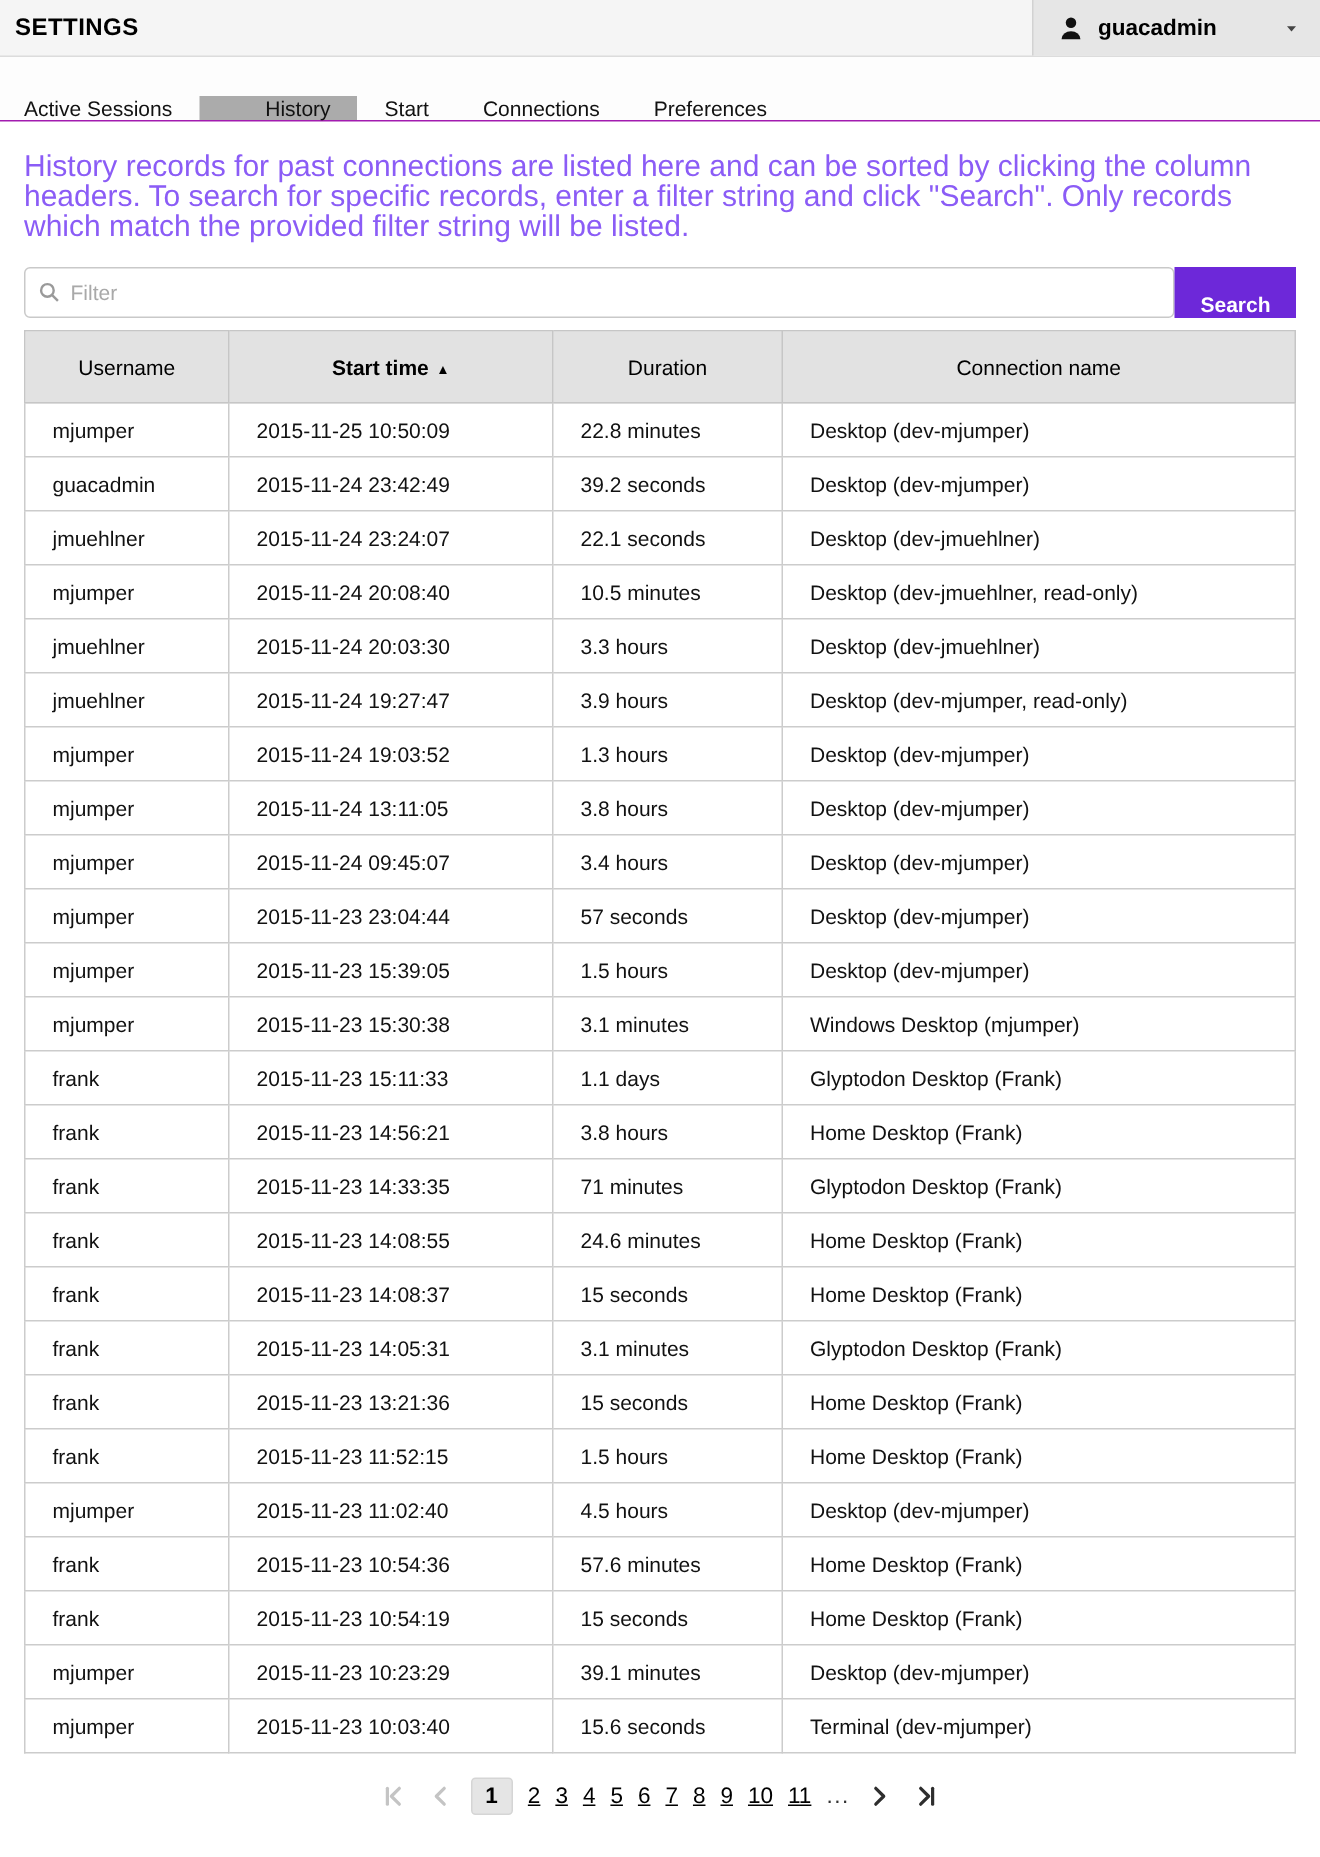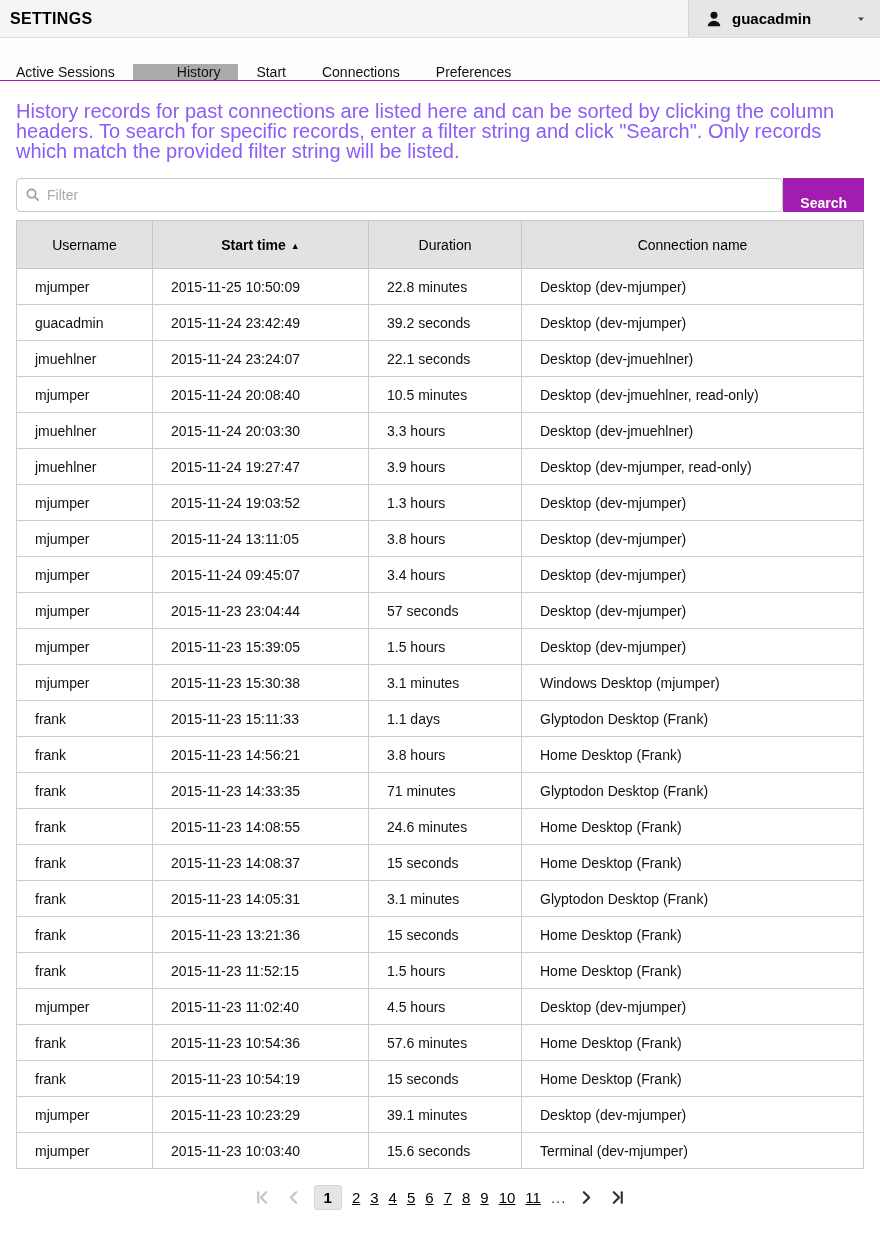--- a/index.html
+++ b/index.html
@@ -94,21 +94,21 @@
     font-size: 14px;
     color: #444;
     background: transparent;
     padding: 0 8px 0 0;
   }
   .filter-input::placeholder { color: #a9a9a9; }
   .search-button {
     height: 34px;
     padding: 17px 17px;
     border: none;
-    background: #a21caf;
+    background: #6d28d9;
     color: #ffffff;
     font-family: "Liberation Sans", sans-serif;
     font-size: 14px;
     font-weight: bold;
     cursor: pointer;
   }
 
   
   .history-table {
     width: 100%;

